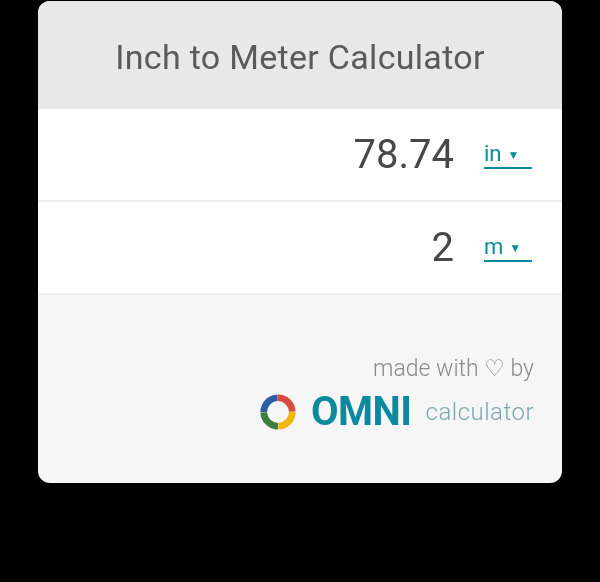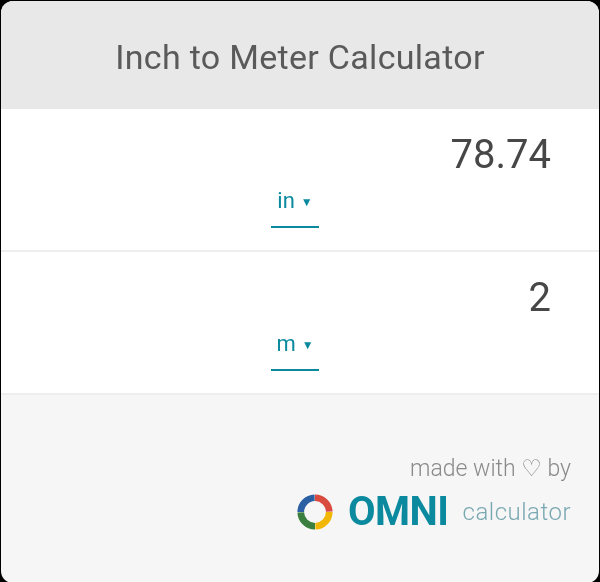--- a/index.html
+++ b/index.html
@@ -10,21 +10,21 @@
     body {
       font-family: -apple-system, BlinkMacSystemFont, "Segoe UI", Roboto, Helvetica, Arial, sans-serif;
       background: #000;
       width: 600px;
       height: 582px;
       display: flex;
       align-items: flex-start;
       justify-content: center;
     }
     .card {
-      width: 598px;
+      width: 524px;
       margin-top: 1px;
       background: #f6f6f6;
       border-radius: 12px;
       overflow: hidden;
     }
     .header {
       background: #e8e8e8;
       padding: 36px 20px 32px;
       text-align: center;
     }
@@ -36,22 +36,21 @@
     }
     .rows {
       background: #fff;
     }
     .row {
       display: flex;
       align-items: center;
       justify-content: flex-end;
       padding: 22px 30px 22px 20px;
       border-bottom: 2px solid #eee;
-      gap: 10px;
-      flex-direction: column;
+      gap: 30px;
     }
     .row:last-child {
       border-bottom: 2px solid #eee;
     }
     .value {
       font-size: 40px;
       color: #474747;
       font-weight: 400;
       text-align: right;
       flex: 1;
@@ -60,24 +59,23 @@
       background: transparent;
       font-family: inherit;
     }
     .unit-select {
       display: inline-flex;
       align-items: baseline;
       gap: 6px;
       color: #0b8a9f;
       font-size: 22px;
       border-bottom: 2px solid #0b8a9f;
-      padding-bottom: 13px;
+      padding-bottom: 1px;
       cursor: pointer;
       min-width: 48px;
-      justify-content: center;
     }
     .unit-select .caret {
       font-size: 12px;
       line-height: 1;
       position: relative;
       top: -2px;
     }
     .footer {
       padding: 60px 28px 48px;
       text-align: right;

